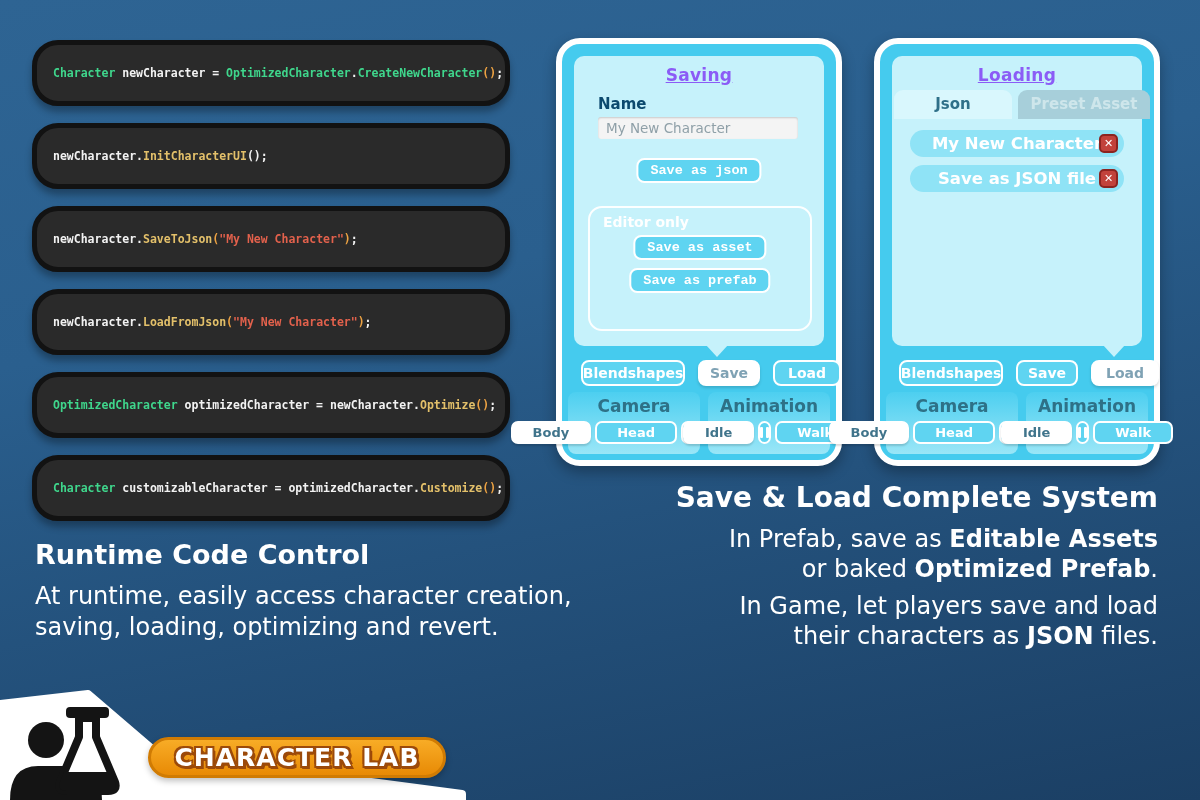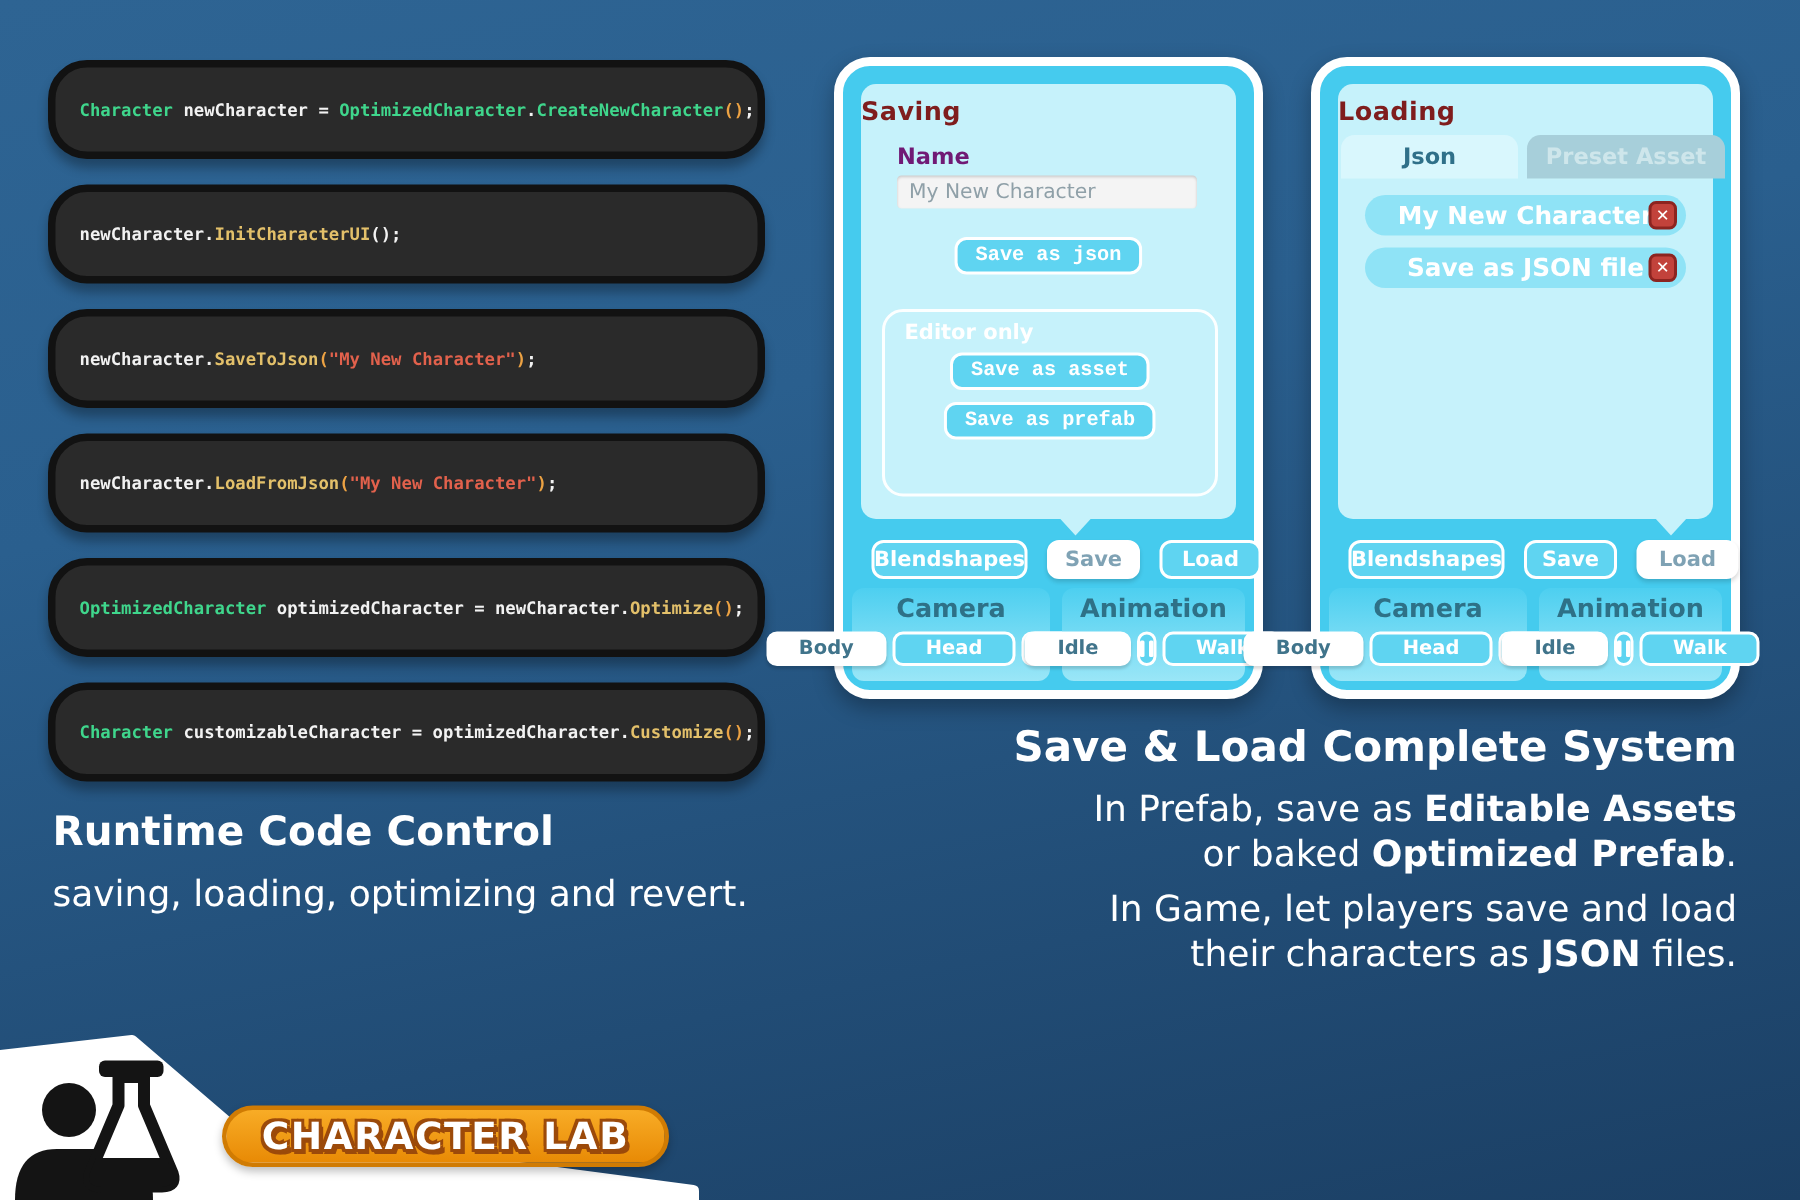--- a/index.html
+++ b/index.html
@@ -52,24 +52,24 @@
     background:#C6F2FB; border-radius:10px;
   }
   .bubble .tail{
     position:absolute; bottom:-11px; width:0; height:0;
     border-left:11px solid transparent; border-right:11px solid transparent;
     border-top:12px solid #C6F2FB;
   }
   .saving .bubble .tail{left:132px}
   .loading .bubble .tail{left:211px}
 
-  .panel-title{position:absolute;top:9px;width:100%;
-    font-size:17px;font-weight:700;color:#7f1d1d;letter-spacing:.3px;}
-
-  .name-label{position:absolute;left:24px;top:39px;font-size:15px;font-weight:600;color:#701a75;}
+  .panel-title{position:absolute;top:9px;width:100%;text-align:center;
+    font-size:17px;font-weight:700;color:#8b5cf6;letter-spacing:.3px;text-decoration:underline;}
+
+  .name-label{position:absolute;left:24px;top:39px;font-size:15px;font-weight:600;color:#0c4a6e;}
   .name-input{position:absolute;left:24px;top:61px;width:200px;height:22px;
     background:#F4F4F4;border:none;border-radius:3px;padding:0 8px;
     font-family:inherit;font-size:13.5px;color:#8FA0A8;
     box-shadow:inset 0 1px 2px rgba(0,0,0,.18);}
 
   .btn-cyan{
     background:#5FD4F1;border:2px solid #fff;border-radius:8px;color:#fff;
     font-weight:700;font-size:13.5px;padding:3px 12px;font-family:inherit;
     display:inline-block;text-align:center;cursor:pointer;
   }
@@ -146,20 +146,21 @@
 </div>
 <div class="code-block">
   <code class="code-line"><span class="tok-green">OptimizedCharacter </span><span class="tok-plain">optimizedCharacter = newCharacter.</span><span class="tok-yellow">Optimize</span><span class="tok-amber">()</span><span class="tok-plain">;</span></code>
 </div>
 <div class="code-block">
   <code class="code-line"><span class="tok-green">Character </span><span class="tok-plain">customizableCharacter = optimizedCharacter.</span><span class="tok-yellow">Customize</span><span class="tok-amber">()</span><span class="tok-plain">;</span></code>
 </div>
 
 <div class="left-title">Runtime Code Control</div>
 <div class="left-body">
+  <div>At runtime, easily access character creation,</div>
   <div>saving, loading, optimizing and revert.</div>
 </div>
 
 <div class="right-title">Save &amp; Load Complete System</div>
 <div class="right-para p1">
   <div><span>In Prefab, save as </span><span class="bseg">Editable Assets</span></div>
   <div><span>or baked </span><span class="bseg">Optimized Prefab</span><span>.</span></div>
 </div>
 <div class="right-para p2">
   <div><span>In Game, let players save and load</span></div>

